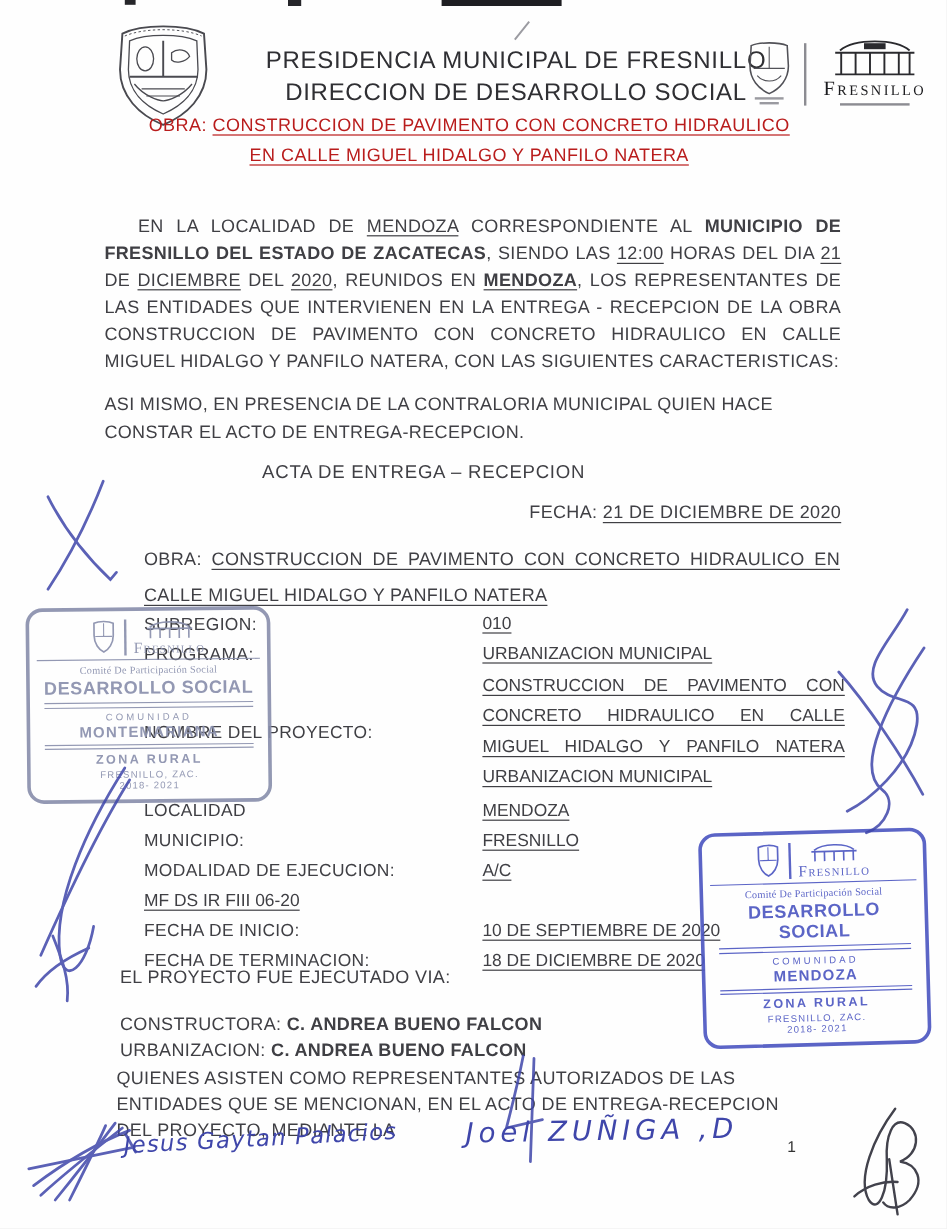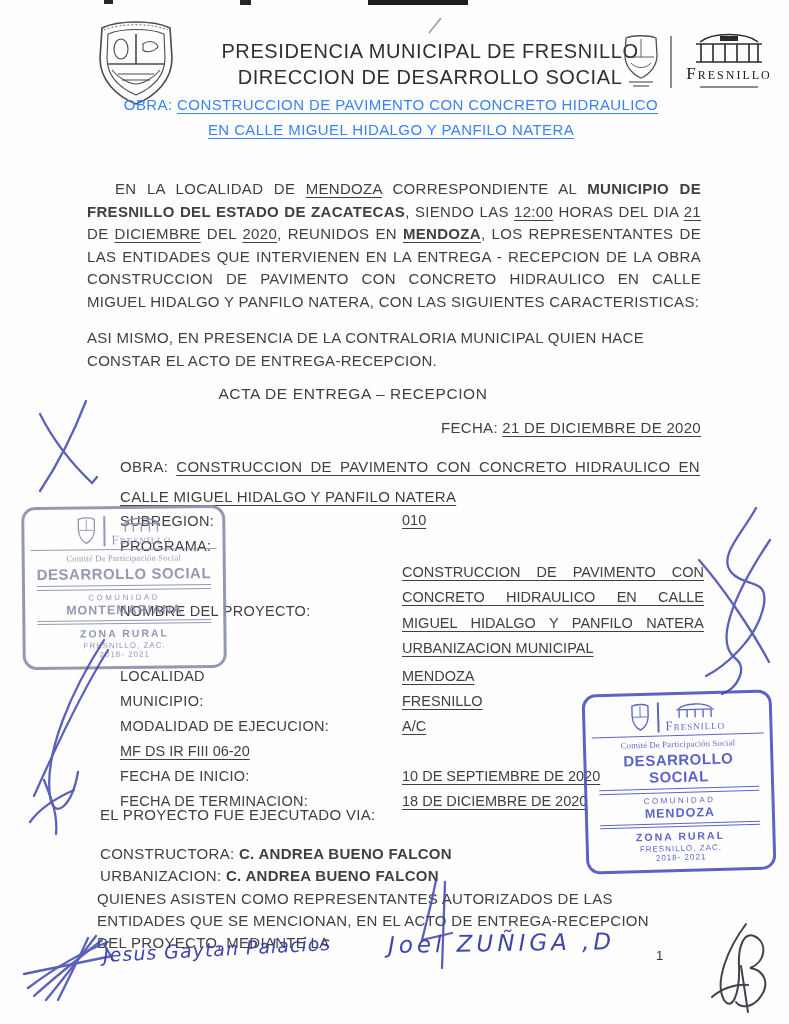--- a/index.html
+++ b/index.html
@@ -7,21 +7,21 @@
     position:relative; width:789px; height:1024px; margin:0 auto;
     background:#fefefe; overflow:hidden;
     font-family:"Liberation Sans", sans-serif;
     color:#3f3f44;
   }
   .abs{position:absolute;}
   .u{text-decoration:underline; text-decoration-thickness:1.3px; text-underline-offset:3px;}
   .b{font-weight:700;}
   
   .title{width:560px; left:150px; text-align:center; font-size:20px; letter-spacing:.6px; color:#2f2f33; font-weight:400;}
-  .obra-head{left:0; width:782px; text-align:center; font-size:15px; letter-spacing:.4px; color:#3b82f6;}
+  .obra-head{left:0; width:782px; text-align:center; font-size:15px; letter-spacing:.4px; color:#b91c1c;}
   .brand-name{font-family:"Liberation Serif", serif; font-variant:small-caps; letter-spacing:2px; color:#1c1c1f;}
   .tiny-bar{background:#8c8c92; height:2px; margin:2px auto 0;}
   
   .para{font-size:15px; line-height:22.5px; text-align:justify; letter-spacing:.3px;}
   .center-head{left:0; width:706px; text-align:center; font-size:15.5px; letter-spacing:.6px;}
   .fields{left:120px; top:508px; width:584px; font-size:14.5px;}
   .frow{display:flex; align-items:center; min-height:25px;}
   .flabel{width:282px; flex:none; letter-spacing:.3px;}
   .fvalue{flex:1; text-align:justify; line-height:20.3px; padding:2px 0;}
   .fvalue span{text-decoration:underline; text-decoration-thickness:1.2px; text-underline-offset:3px;}
@@ -118,20 +118,21 @@
 
   <div class="abs para" style="left:120px;top:452px;width:580px;line-height:30px"><span>OBRA: </span><span class="u">CONSTRUCCION DE PAVIMENTO CON CONCRETO HIDRAULICO EN CALLE MIGUEL HIDALGO Y PANFILO NATERA</span></div>
 
   <div class="abs fields">
     <div class="frow">
       <div class="flabel">SUBREGION:</div>
       <div class="fvalue"><span>010</span></div>
     </div>
     <div class="frow">
       <div class="flabel">PROGRAMA:</div>
+      <div class="fvalue"><span>URBANIZACION MUNICIPAL</span></div>
     </div>
     <div class="frow">
       <div class="flabel">NOMBRE DEL PROYECTO:</div>
       <div class="fvalue" style="line-height:25.3px"><span>CONSTRUCCION DE PAVIMENTO CON CONCRETO HIDRAULICO EN CALLE MIGUEL HIDALGO Y PANFILO NATERA URBANIZACION MUNICIPAL</span></div>
     </div>
     <div class="frow">
       <div class="flabel">LOCALIDAD</div>
       <div class="fvalue"><span>MENDOZA</span></div>
     </div>
     <div class="frow">

